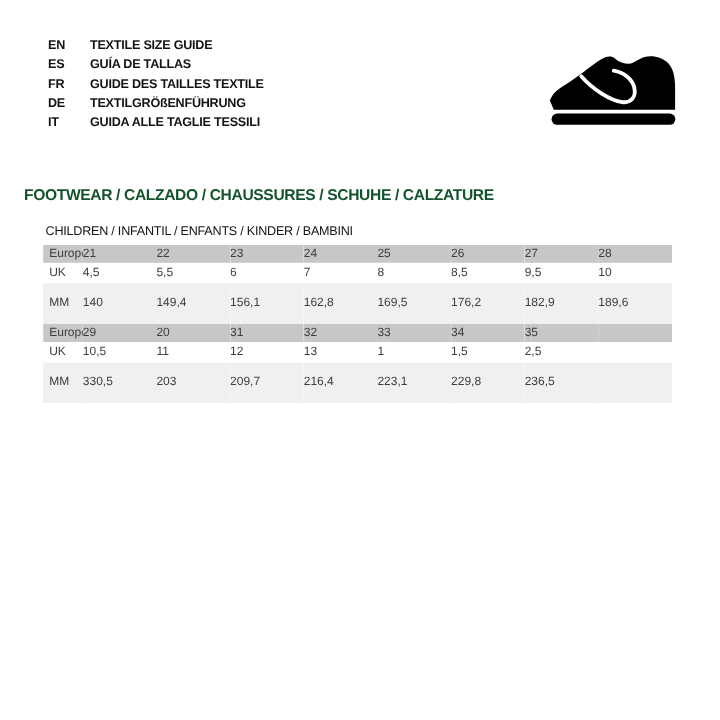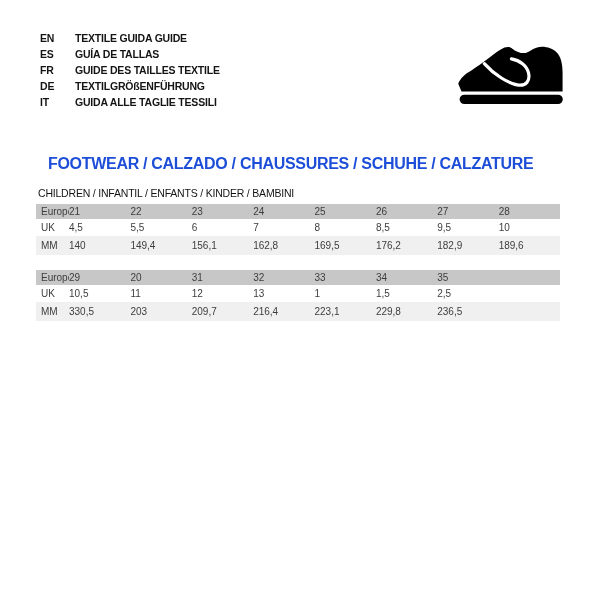--- a/index.html
+++ b/index.html
@@ -12,21 +12,21 @@
   .lang-row{display:flex;height:16px;align-items:center;}
   .lang-code{
     width:35px;flex:0 0 35px;font-size:10.5px;font-weight:700;color:#141414;
     letter-spacing:-0.2px;
   }
   .lang-text{font-size:10.5px;font-weight:700;color:#141414;letter-spacing:-0.2px;white-space:nowrap;}
   
   .shoe-wrap{position:absolute;left:452px;top:37px;width:117px;height:70px;}
   
   .section-title{
-    position:absolute;left:48px;top:155px;font-size:16px;font-weight:700;color:#1d4ed8;
+    position:absolute;left:20px;top:155px;font-size:13px;font-weight:700;color:#14532d;
     letter-spacing:-0.3px;white-space:nowrap;
   }
   .subsection-title{
     position:absolute;left:38px;top:187px;font-size:10.5px;font-weight:400;color:#141414;
     letter-spacing:-0.2px;white-space:nowrap;
   }
   
   table.size-table{
     position:absolute;left:36px;width:524px;border-collapse:collapse;table-layout:fixed;
     font-size:10px;color:#3d3d3d;
@@ -34,31 +34,31 @@
   #size-table-1{top:204px;}
   #size-table-2{top:270px;}
   .size-table td{
     height:15px;line-height:15px;padding:0;text-align:left;vertical-align:middle;
     white-space:nowrap;overflow:hidden;
   }
   .size-table td.lbl{text-align:left;padding-left:5px;}
   .size-table col.c-lbl{width:33px;}
   .size-table tr.hdr td{background:#c7c7c7;border-bottom:1px solid #ffffff;}
   .size-table tr.uk td{background:#ffffff;}
-  .size-table tr.mm td{background:#f0f0f0;border-top:1px solid #ffffff;height:19px;line-height:16px;}
+  .size-table tr.mm td{background:#f0f0f0;border-top:1px solid #ffffff;height:34px;line-height:16px;}
 </style>
 </head>
 <body>
 
 <div id="canvas">
 
   <div class="lang-list">
     <div class="lang-row">
       <span class="lang-code">EN</span>
-      <span class="lang-text">TEXTILE GUIDA GUIDE</span>
+      <span class="lang-text">TEXTILE SIZE GUIDE</span>
     </div>
     <div class="lang-row">
       <span class="lang-code">ES</span>
       <span class="lang-text">GUÍA DE TALLAS</span>
     </div>
     <div class="lang-row">
       <span class="lang-code">FR</span>
       <span class="lang-text">GUIDE DES TAILLES TEXTILE</span>
     </div>
     <div class="lang-row">

